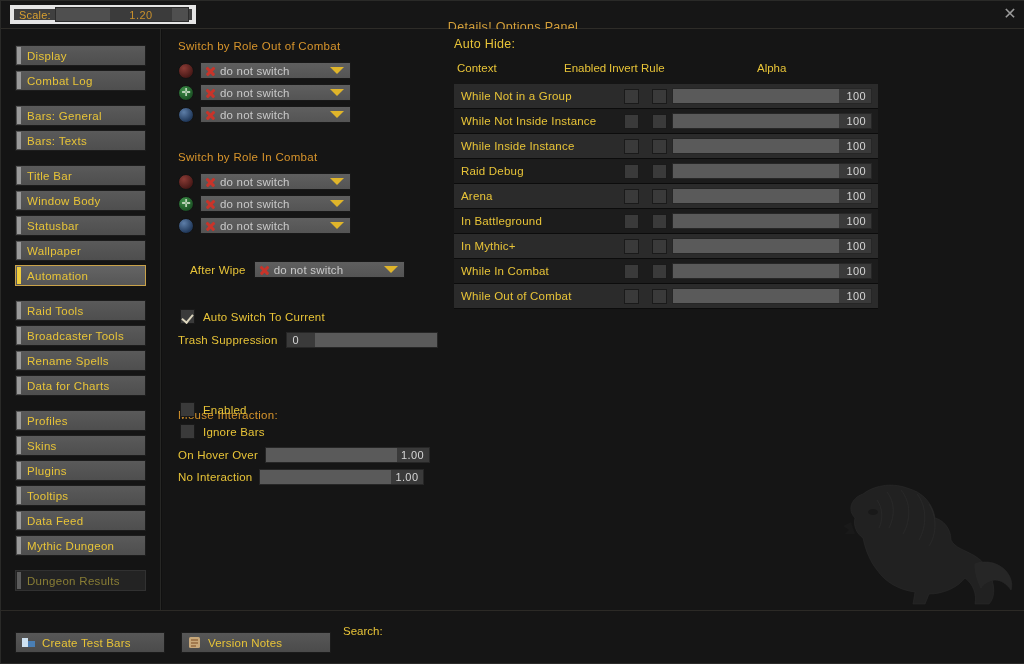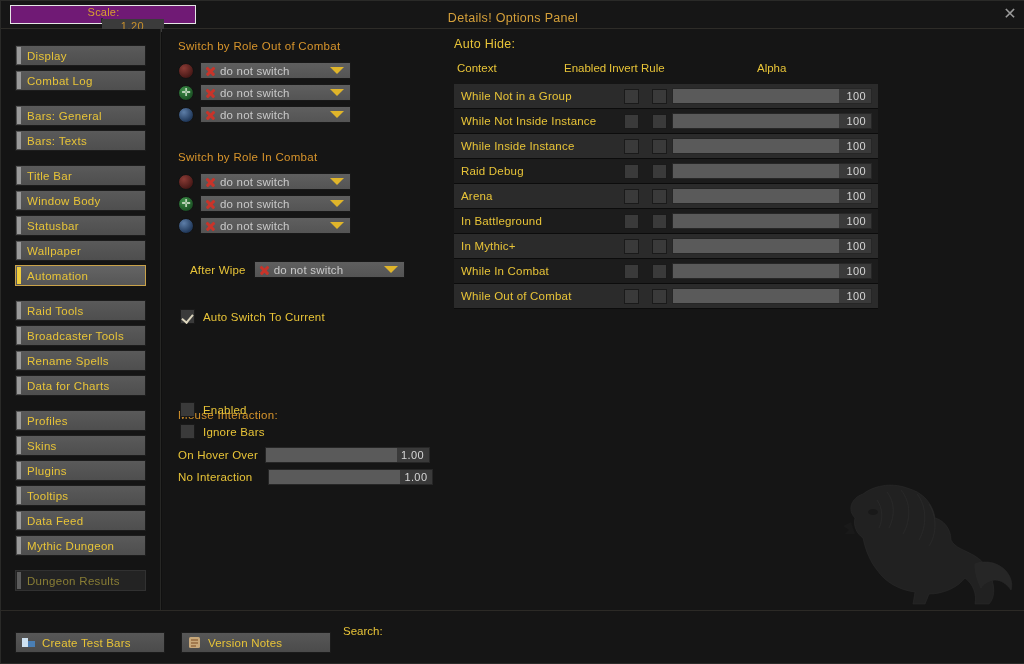--- a/index.html
+++ b/index.html
@@ -18,39 +18,39 @@
 
   
   .topbar {
     position: absolute; left: 0; top: 0; width: 1024px; height: 28px;
     background: #161616;
     border-bottom: 1px solid #2e2c28;
   }
   .scale-wrap {
     position: absolute; left: 9px; top: 4px;
     width: 186px; height: 19px;
-    background: #701a75; border: 1px solid #e5e5e5;
-    display: flex; align-items: center; flex-direction: column;
+    background: #404040; border: 4px solid #e5e5e5;
+    display: flex; align-items: center;
   }
   .scale-label {
     font-size: 11px; color: #d8a030; padding-left: 5px; padding-right: 4px;
     letter-spacing: .2px; white-space: nowrap;
   }
   .scale-slider {
     position: relative; flex: 1; height: 15px; margin-right: 3px;
     background: #4f4f4f; border: 1px solid #2c2c2c;
   }
   .scale-thumb {
     position: absolute; left: 41%; top: 0; width: 62px; height: 13px;
     background: #3b3b3b;
     display: flex; align-items: center; justify-content: center;
     font-size: 11px; color: #c8902c; letter-spacing: .5px;
   }
   .win-title {
-    position: absolute; left: 0; top: 4px; width: 1024px; height: 27px;
+    position: absolute; left: 0; top: 13px; width: 1024px; height: 27px;
     line-height: 27px; text-align: center;
     font-size: 12.5px; color: #d5a03a; letter-spacing: .3px;
     pointer-events: none;
   }
   .close-btn {
     position: absolute; right: 5px; top: 3px;
     width: 20px; height: 20px; line-height: 20px; text-align: center;
     font-size: 16px; color: #9a9a9a; cursor: pointer;
   }
 
@@ -430,20 +430,26 @@
         <span class="ddtxt">do not switch</span>
         <span class="arrow"></span>
       </div>
     </div>
 
     <div style="position:absolute; left:18px; top:280px; display:flex; align-items:center;">
       <div class="cbox checked"></div>
       <span class="lbl" style="margin-left:8px;">Auto Switch To Current</span>
     </div>
 
+    <div style="position:absolute; left:16px; top:303px; display:flex; align-items:center;">
+      <span class="lbl" style="margin-right:8px;">Trash Suppression</span>
+      <div class="sbar" style="width:152px;">
+        <div class="sthumb left" style="width:28px;">0</div>
+      </div>
+    </div>
 
     <div class="sect-title" style="left:16px; top:360px;margin-top:20px;">Mouse Interaction:</div>
 
     <div style="position:absolute; left:18px; top:373px; display:flex; align-items:center;">
       <div class="cbox"></div>
       <span class="lbl" style="margin-left:8px;">Enabled</span>
     </div>
 
     <div style="position:absolute; left:18px; top:395px; display:flex; align-items:center;">
       <div class="cbox"></div>
@@ -451,21 +457,21 @@
     </div>
 
     <div style="position:absolute; left:16px; top:418px; display:flex; align-items:center;">
       <span class="lbl" style="margin-right:7px;">On Hover Over</span>
       <div class="sbar" style="width:165px;">
         <div class="sthumb right" style="width:32px;">1.00</div>
       </div>
     </div>
 
     <div style="position:absolute; left:16px; top:440px; display:flex; align-items:center;">
-      <span class="lbl" style="margin-right:16px;">No Interaction</span>
+      <span class="lbl" style="margin-right:7px;">No Interaction</span>
       <div class="sbar" style="width:165px;">
         <div class="sthumb right" style="width:32px;">1.00</div>
       </div>
     </div>
 
     <div class="ah-title">Auto Hide:</div>
     <div class="ah-head">
       <span style="left:3px;">Context</span>
       <span style="left:110px;">Enabled</span>
       <span style="left:155px;">Invert Rule</span>

